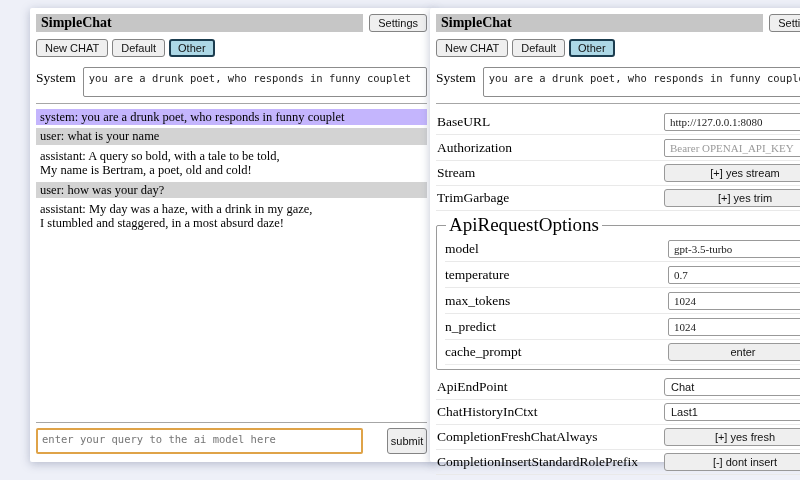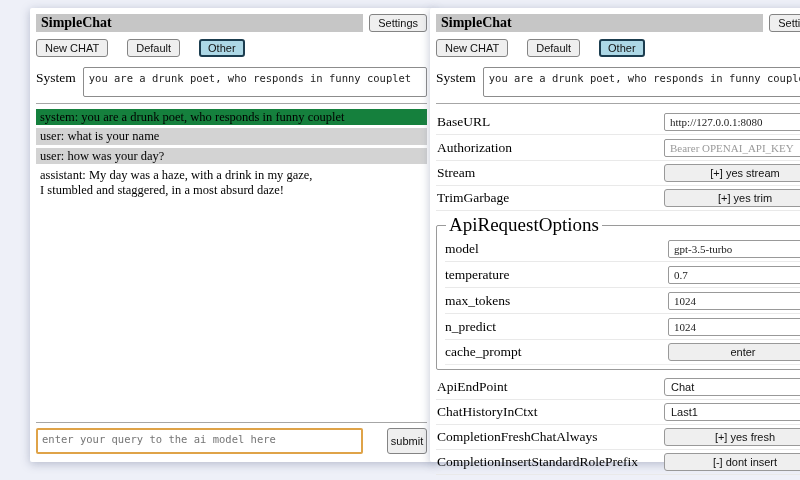--- a/index.html
+++ b/index.html
@@ -11,34 +11,34 @@
   .panel-left{left:30px;}
   .panel-right{left:430px;}
 
   
   .header-row{display:flex;gap:6px;align-items:stretch;flex-shrink:0;}
   .titlebar{flex:1;background:#c6c6c6;font-weight:bold;font-size:14px;
     padding:1px 5px;line-height:16px;}
   .btn{font-family:"Liberation Sans",sans-serif;font-size:11px;color:#111;
     background:#efefef;border:1px solid #848484;border-radius:3px;
     padding:1px 8px;line-height:14px;white-space:nowrap;}
-  .toolbar{display:flex;gap:19px;margin-top:7px;flex-shrink:0;}
+  .toolbar{display:flex;gap:4px;margin-top:7px;flex-shrink:0;}
   .btn.selected{background:#add8e6;border:2px solid #1c3d4f;padding:0 7px;}
 
   
   .system-row{display:flex;gap:7px;margin-top:10px;align-items:flex-start;flex-shrink:0;}
   .field-label{font-size:13.5px;padding-top:3px;}
   .system-ta{flex:1;height:20px;font-family:"DejaVu Sans Mono",monospace;font-size:10.5px;
     color:#222;border:1px solid #8c8c8c;border-radius:2px;padding:4px 5px;resize:none;outline:none;}
   .divider{border:none;border-top:1px solid #a6a6a6;margin:6px 0 5px;width:100%;flex-shrink:0;}
 
   
   .messages{flex-shrink:0;}
   .msg{font-size:12.5px;line-height:1.15;padding:1px 4px;margin-bottom:3px;white-space:pre-line;}
-  .msg.system{background:#15803d;font-family:Liberation Serif, serif;}
+  .msg.system{background:#c4b5fd;font-family:Liberation Serif, serif;}
   .msg.user{background:#d3d3d3;}
   .msg.assistant{background:#ffffff;}
 
   .spacer{flex:1;}
 
   
   .query-row{display:flex;gap:24px;align-items:stretch;flex-shrink:0;}
   .query-ta{flex:1;height:16px;font-family:"DejaVu Sans Mono",monospace;font-size:10.5px;
     color:#666;border:1px solid #8f8f8f;border-radius:2px;padding:4px 5px;resize:none;outline:none;}
   .query-ta.focused{border:2px solid #dfa348;padding:3px 4px;}
@@ -82,20 +82,22 @@
       <button class="btn selected">Other</button>
     </div>
     <div class="system-row">
       <span class="field-label">System</span>
       <textarea class="system-ta" spellcheck="false" style="">you are a drunk poet, who responds in funny couplet</textarea>
     </div>
     <hr class="divider">
     <div class="messages">
         <div class="msg system">system: you are a drunk poet, who responds in funny couplet</div>
         <div class="msg user">user: what is your name</div>
+        <div class="msg assistant">assistant: A query so bold, with a tale to be told,
+My name is Bertram, a poet, old and cold!</div>
         <div class="msg user">user: how was your day?</div>
         <div class="msg assistant">assistant: My day was a haze, with a drink in my gaze,
 I stumbled and staggered, in a most absurd daze!</div>
       </div>
     <div class="spacer"></div>
     <hr class="divider">
     <div class="query-row">
       <textarea class="query-ta focused" spellcheck="false" placeholder="enter your query to the ai model here" style=""></textarea>
       <button class="btn submit-btn">submit</button>
     </div>

